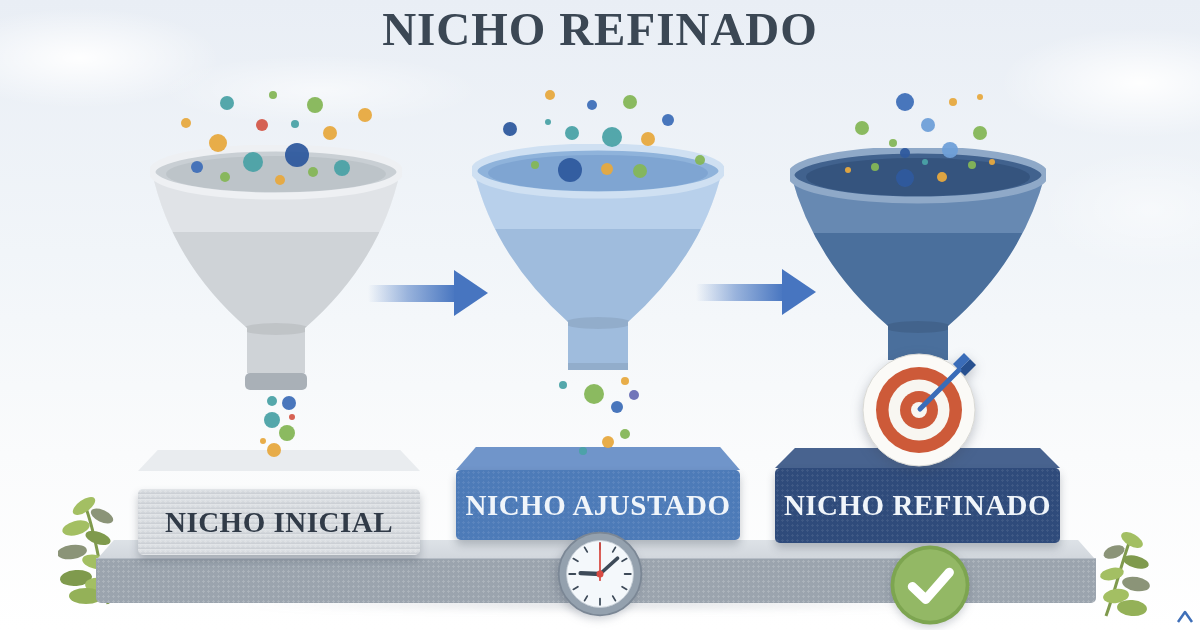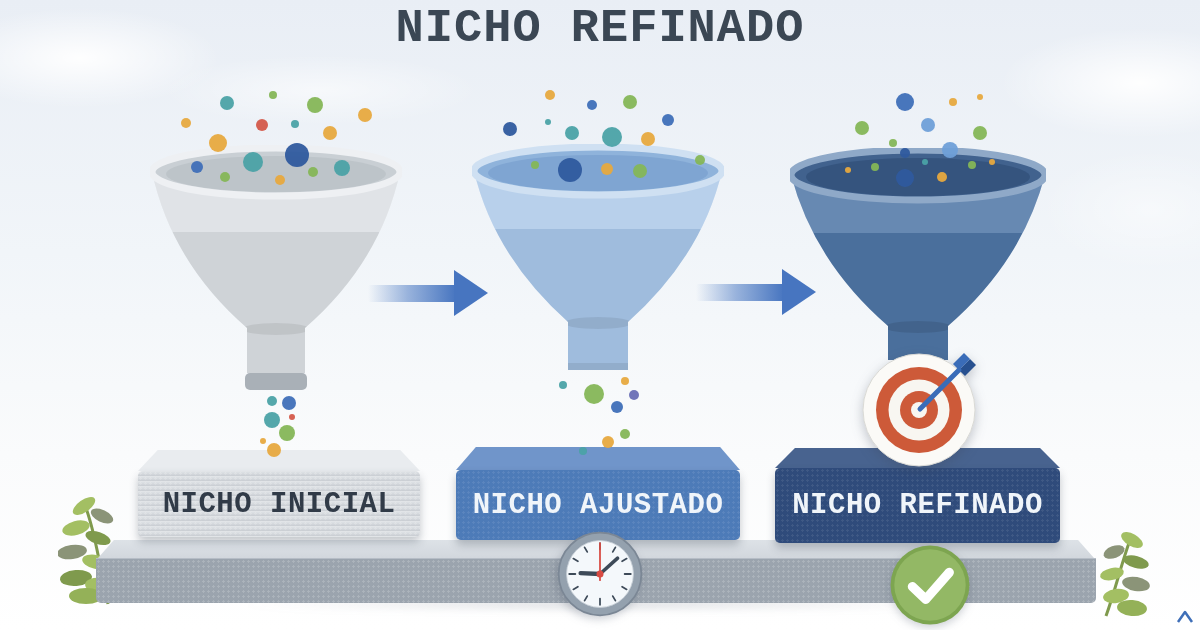--- a/index.html
+++ b/index.html
@@ -1,18 +1,18 @@
 <!DOCTYPE html>
 <html style="--bg-top: #e9eef5; --bg-bottom: #ffffff; --title-color: #3b4754; --subtitle-color: #8b97a7; --f1-body: #d8dce0; --f1-mouth: #c9cfd4; --f1-deep: #bdc4c9; --f1-rim: #eef0f3; --f1-tip: #a9b0b7; --f2-body: #a7c5e7; --f2-mouth: #8fb3db; --f2-deep: #7fa5d2; --f2-rim: #cfe0f2; --f3-body: #4f76a6; --f3-mouth: #41628e; --f3-deep: #35547e; --f3-rim: #8fa9c8; --arrow: #4775c0; --b1-top: #e9ecef; --b1-front: #d4d9de; --b1-text: #313b48; --b2-top: #7095ca; --b2-front: #4d7bb8; --b3-top: #48638f; --b3-front: #2f4b7b; --block-light-text: #f0f5fa; --plat-top: #d2d7dd; --plat-front: #9ba4ae; --clock-rim: #94a1ae; --clock-face: #f4f8fb; --clock-hand: #3d4a58; --clock-red: #d84a42; --check-bg: #93b865; --check-rim: #7da550; --target-red: #cd5a39; --dart: #3a6cb8; --dart-dark: #27508f; --plant-green: #a3bf63; --plant-dark: #7f9a4d; --plant-olive: #8b9478; --watermark: #3f6fb8;"><head>
 <meta charset="utf-8">
 <style>
   html,body{margin:0;padding:0;background:#fff;}
   .canvas{
     position:relative;width:1200px;height:630px;overflow:hidden;
-    font-family:Liberation Mono, monospace;
+    font-family:Liberation Serif, serif;
     background:linear-gradient(180deg, var(--bg-top) 0%, #f1f5f9 40%, #fafbfc 72%, var(--bg-bottom) 100%);
   }
   .cloud{position:absolute;z-index:0;border-radius:50%;
     background:radial-gradient(closest-side, rgba(255,255,255,.95), rgba(255,255,255,0));}
   .cloud.c1{left:-60px;top:8px;width:280px;height:100px;}
   .cloud.c2{left:1000px;top:28px;width:280px;height:110px;}
   .cloud.c3{left:160px;top:55px;width:320px;height:70px;opacity:.6;}
   .cloud.c4{left:1040px;top:150px;width:220px;height:120px;opacity:.5;}
 
   .title{position:absolute;z-index:1;left:0;top:2px;width:1200px;margin:0;
@@ -43,21 +43,21 @@
     background:radial-gradient(ellipse 50% 50% at 50% 50%, rgba(90,100,115,.3), rgba(90,100,115,0) 72%);
     filter:blur(4px);}
 
   .block{position:absolute;z-index:5;}
   .block-top{position:absolute;left:0;top:0;width:100%;clip-path:polygon(7% 0,93% 0,100% 100%,0 100%);}
   .block-front{position:absolute;left:0;width:100%;border-radius:5px;display:flex;align-items:center;justify-content:center;
     box-shadow:0 5px 9px rgba(50,60,75,.28);
     background-image:radial-gradient(rgba(255,255,255,.08) 1px, transparent 1.4px);background-size:5px 5px;}
   .block-label{font-weight:700;font-size:29px;letter-spacing:.5px;}
   .b1 .block-top{height:21px;background:var(--b1-top);}
-  .b1 .block-front{top:21px;height:66px;background-color:var(--b1-front);
+  .b1 .block-front{top:39px;height:66px;background-color:var(--b1-front);
     background-image:linear-gradient(180deg,rgba(255,255,255,.35),rgba(0,0,0,.05)),radial-gradient(rgba(255,255,255,.2) 1px, transparent 1.4px);}
   .b1 .block-label{color:var(--b1-text);}
   .b2 .block-top{height:23px;background:var(--b2-top);}
   .b2 .block-front{top:23px;height:70px;background-color:var(--b2-front);}
   .b3 .block-top{height:20px;background:var(--b3-top);}
   .b3 .block-front{top:20px;height:75px;background-color:var(--b3-front);}
   .b2 .block-label,.b3 .block-label{color:var(--block-light-text);}
 
   .target{position:absolute;z-index:6;left:859px;top:350px;filter:drop-shadow(0 4px 6px rgba(60,70,90,.3));}
   .clock{position:absolute;z-index:7;left:556px;top:530px;filter:drop-shadow(-2px 3px 4px rgba(60,70,90,.25));}

